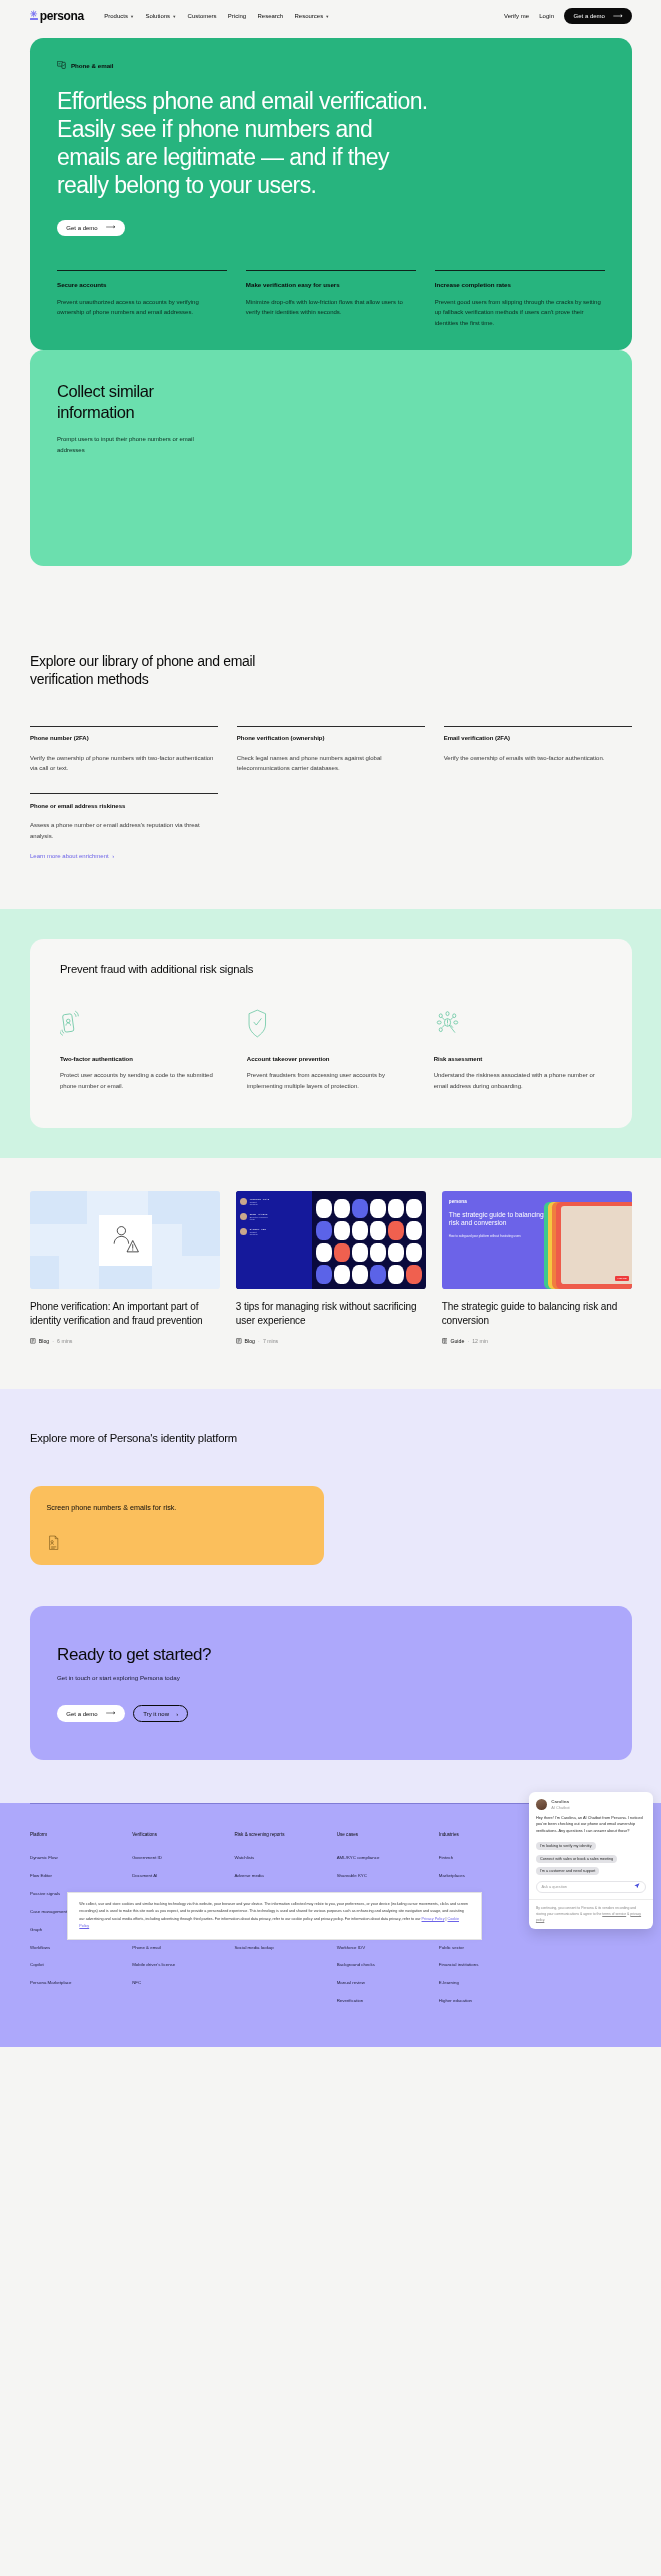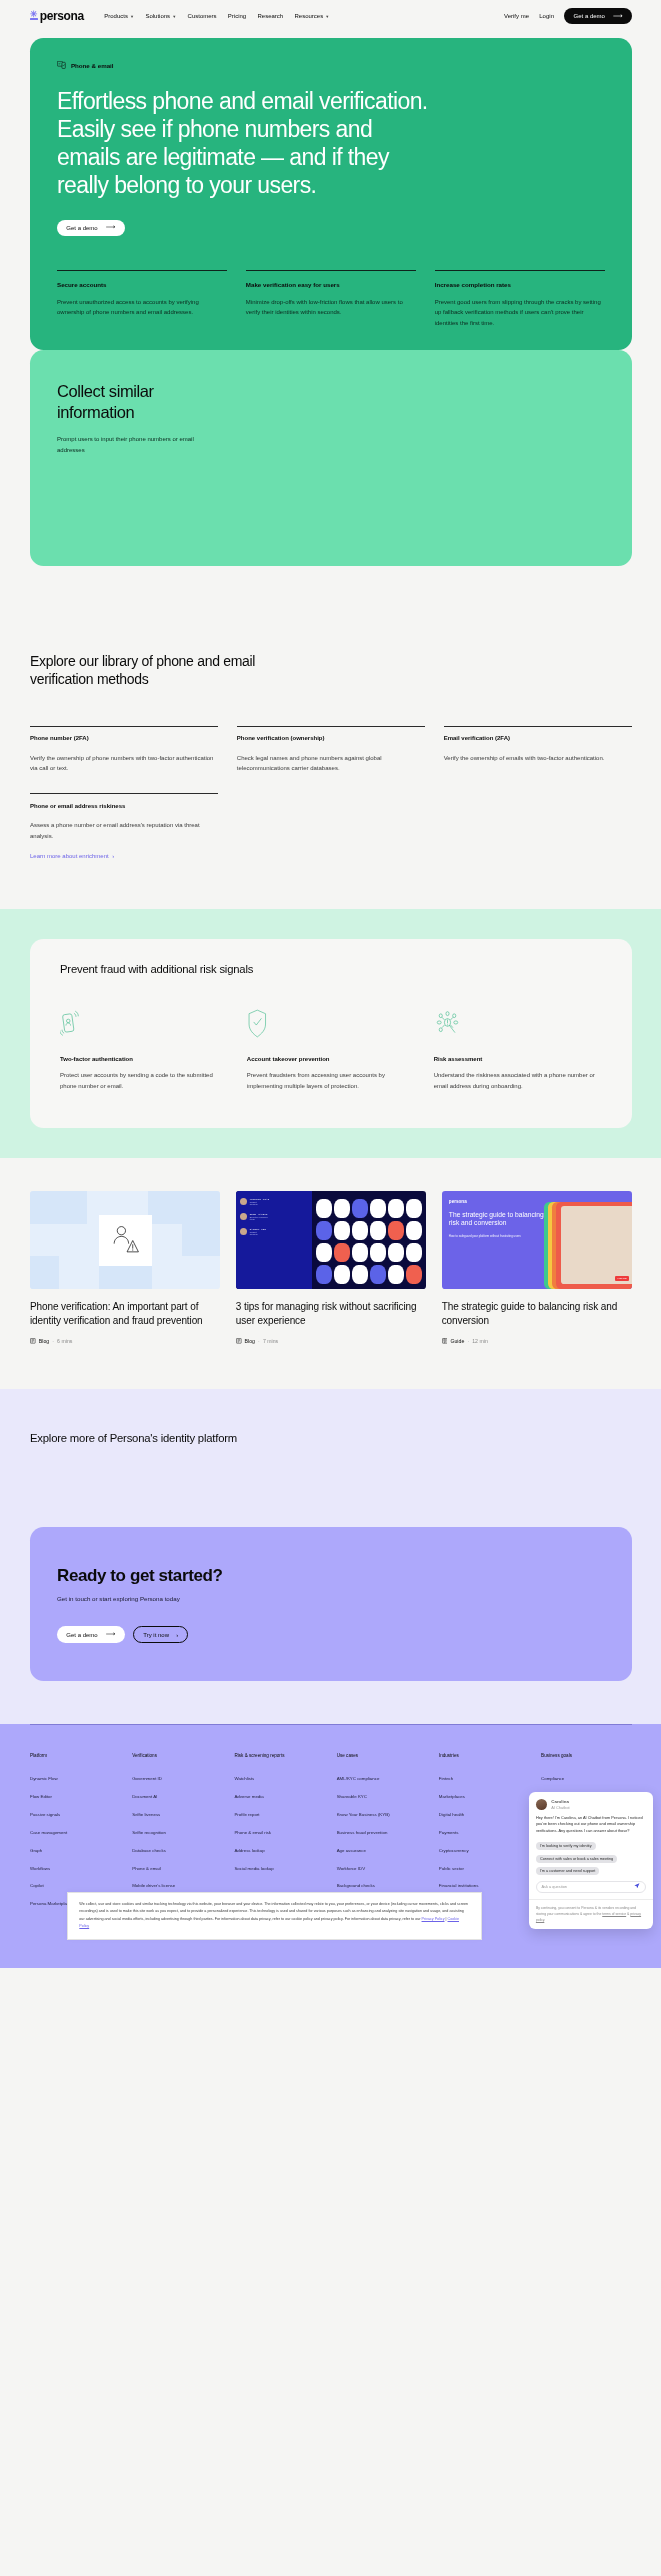--- a/index.html
+++ b/index.html
@@ -165,21 +165,21 @@
   .ex-grid { display:grid; grid-template-columns: 1fr 1fr; gap:13.4px; margin-top: 42px; }
   .ex-card { border-radius:11.3px; padding: 17.5px 16.5px 15.5px; height: 79px; position:relative;}
   .ex-card h4 { font-size:7.2px; font-weight:400; line-height:1.45; }
   .ex-card .ic { position:absolute; left:16.5px; bottom:12.4px; }
   .ex-purple { background:#8E88F5; }
   .ex-orange { background:#FBBF5C; }
 
   
   .cta-wrap { background:#E9E8FB; padding: 0 30px 43px; }
   .cta { background:#ADA8FB; border-radius:13.4px; padding: 39px 27px 38px; }
-  .cta h2 { font-size: 17px; font-weight:700; letter-spacing:-0.4px; }
+  .cta h2 { font-size: 17px; font-weight:400; letter-spacing:-0.4px; }
   .cta p { margin-top:9.3px; font-size:6.2px; color:#1a1a2e; }
   .cta-btns { display:flex; gap:8.2px; margin-top: 24px; }
   .btn-ghost {
     background:transparent; border:0.5px solid #0B0B0B; color:#0B0B0B; border-radius:11.3px;
     padding:4.6px 9.3px; font-size:6px; display:inline-flex; align-items:center; gap:7.2px; cursor:pointer;
   }
 
   
   .footer { background:#ADA8FB; padding: 0 30px 31px; }
   .footer .rule { height:0.5px; background:#5B56B8; opacity:.55; }
@@ -518,20 +518,32 @@
           <span class="dur">12 min</span>
         </div>
       </div>
 
     </div>
   </div>
 
   <div class="explore">
     <h2>Explore more of Persona's identity platform</h2>
     <div class="ex-grid">
+      <div class="ex-card ex-orange">
+        <h4>Screen phone numbers &amp; emails for risk.</h4>
+        <span class="ic">
+          <svg width="13.4" height="15.5" viewBox="0 0 26 30" fill="none" stroke="#6B4B12" stroke-width="1.1">
+            <path d="M5 2h11l5 5v21H5z"></path>
+              <path d="M16 2v5h5"></path>
+            <circle cx="10" cy="13" r="2.2"></circle>
+              <path d="M7.5 19c0-1.8 1.1-3 2.5-3s2.5 1.2 2.5 3"></path>
+            <path d="M8 23h10M8 25.5h7"></path>
+          </svg>
+        </span>
+      </div>
     </div>
   </div>
 
   <div class="cta-wrap">
     <div class="cta">
       <h2>Ready to get started?</h2>
       <p>Get in touch or start exploring Persona today</p>
       <div class="cta-btns">
         <button class="btn-light">
           <span>Get a demo</span>

